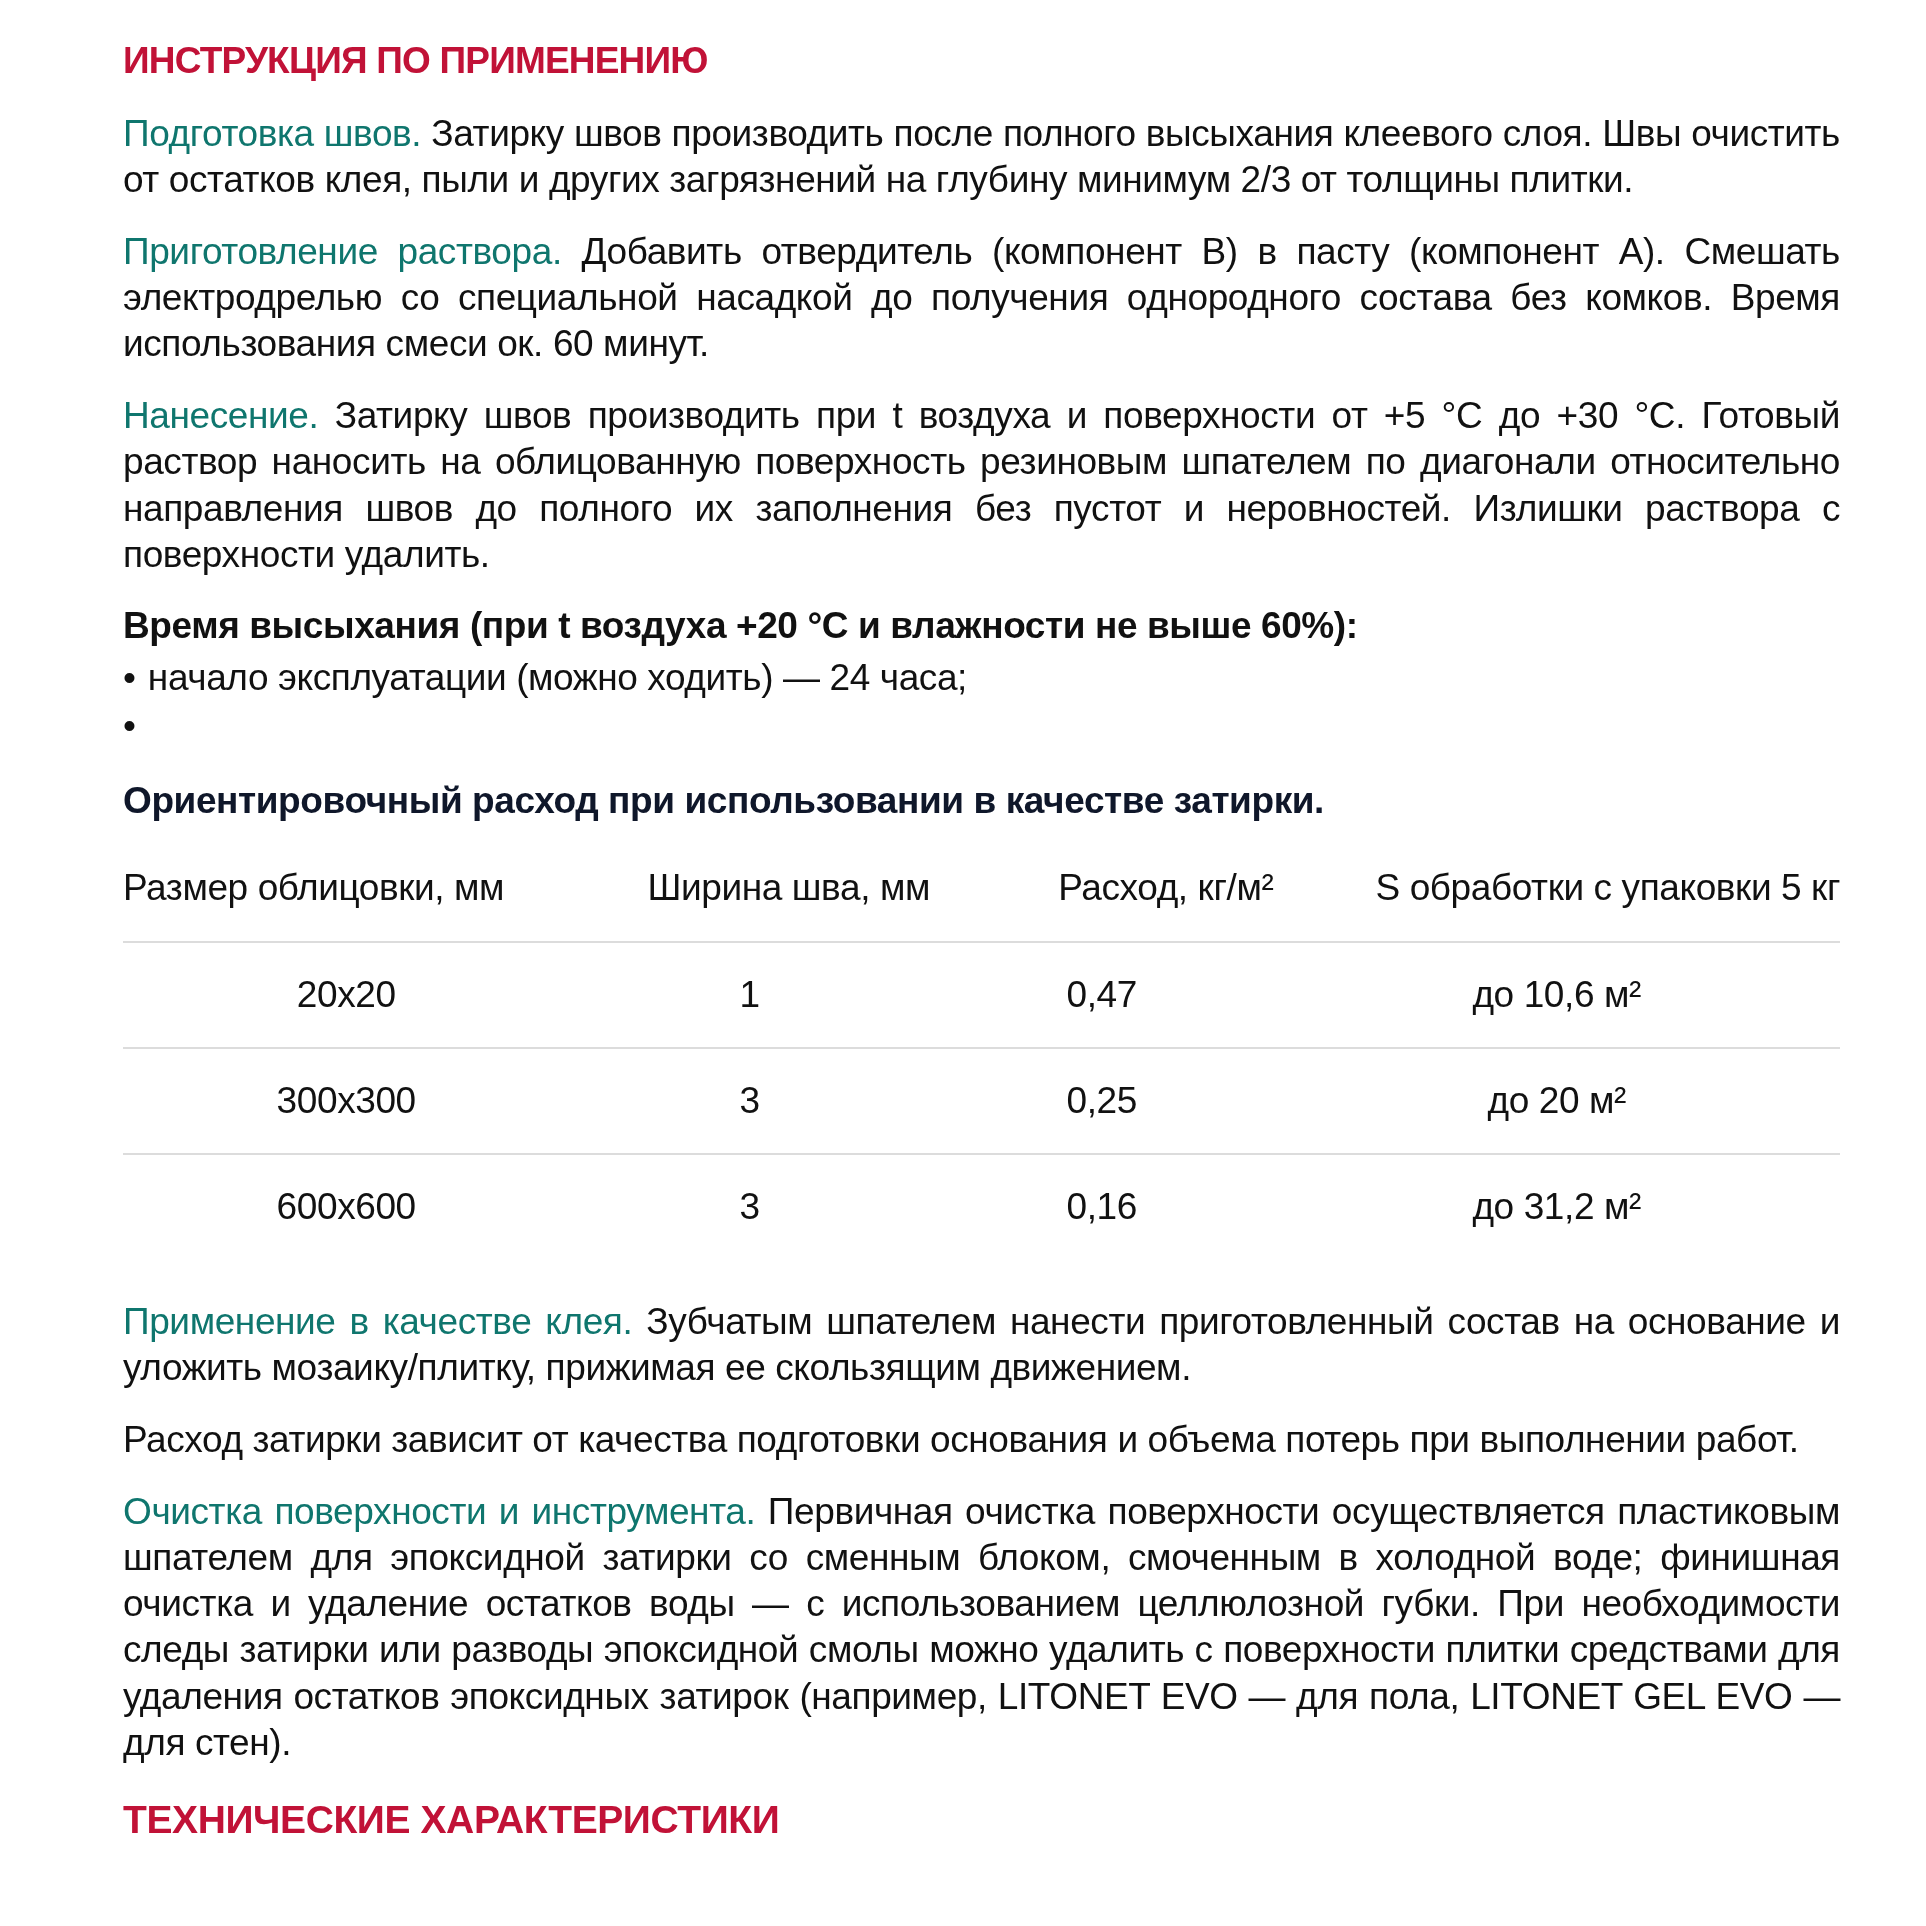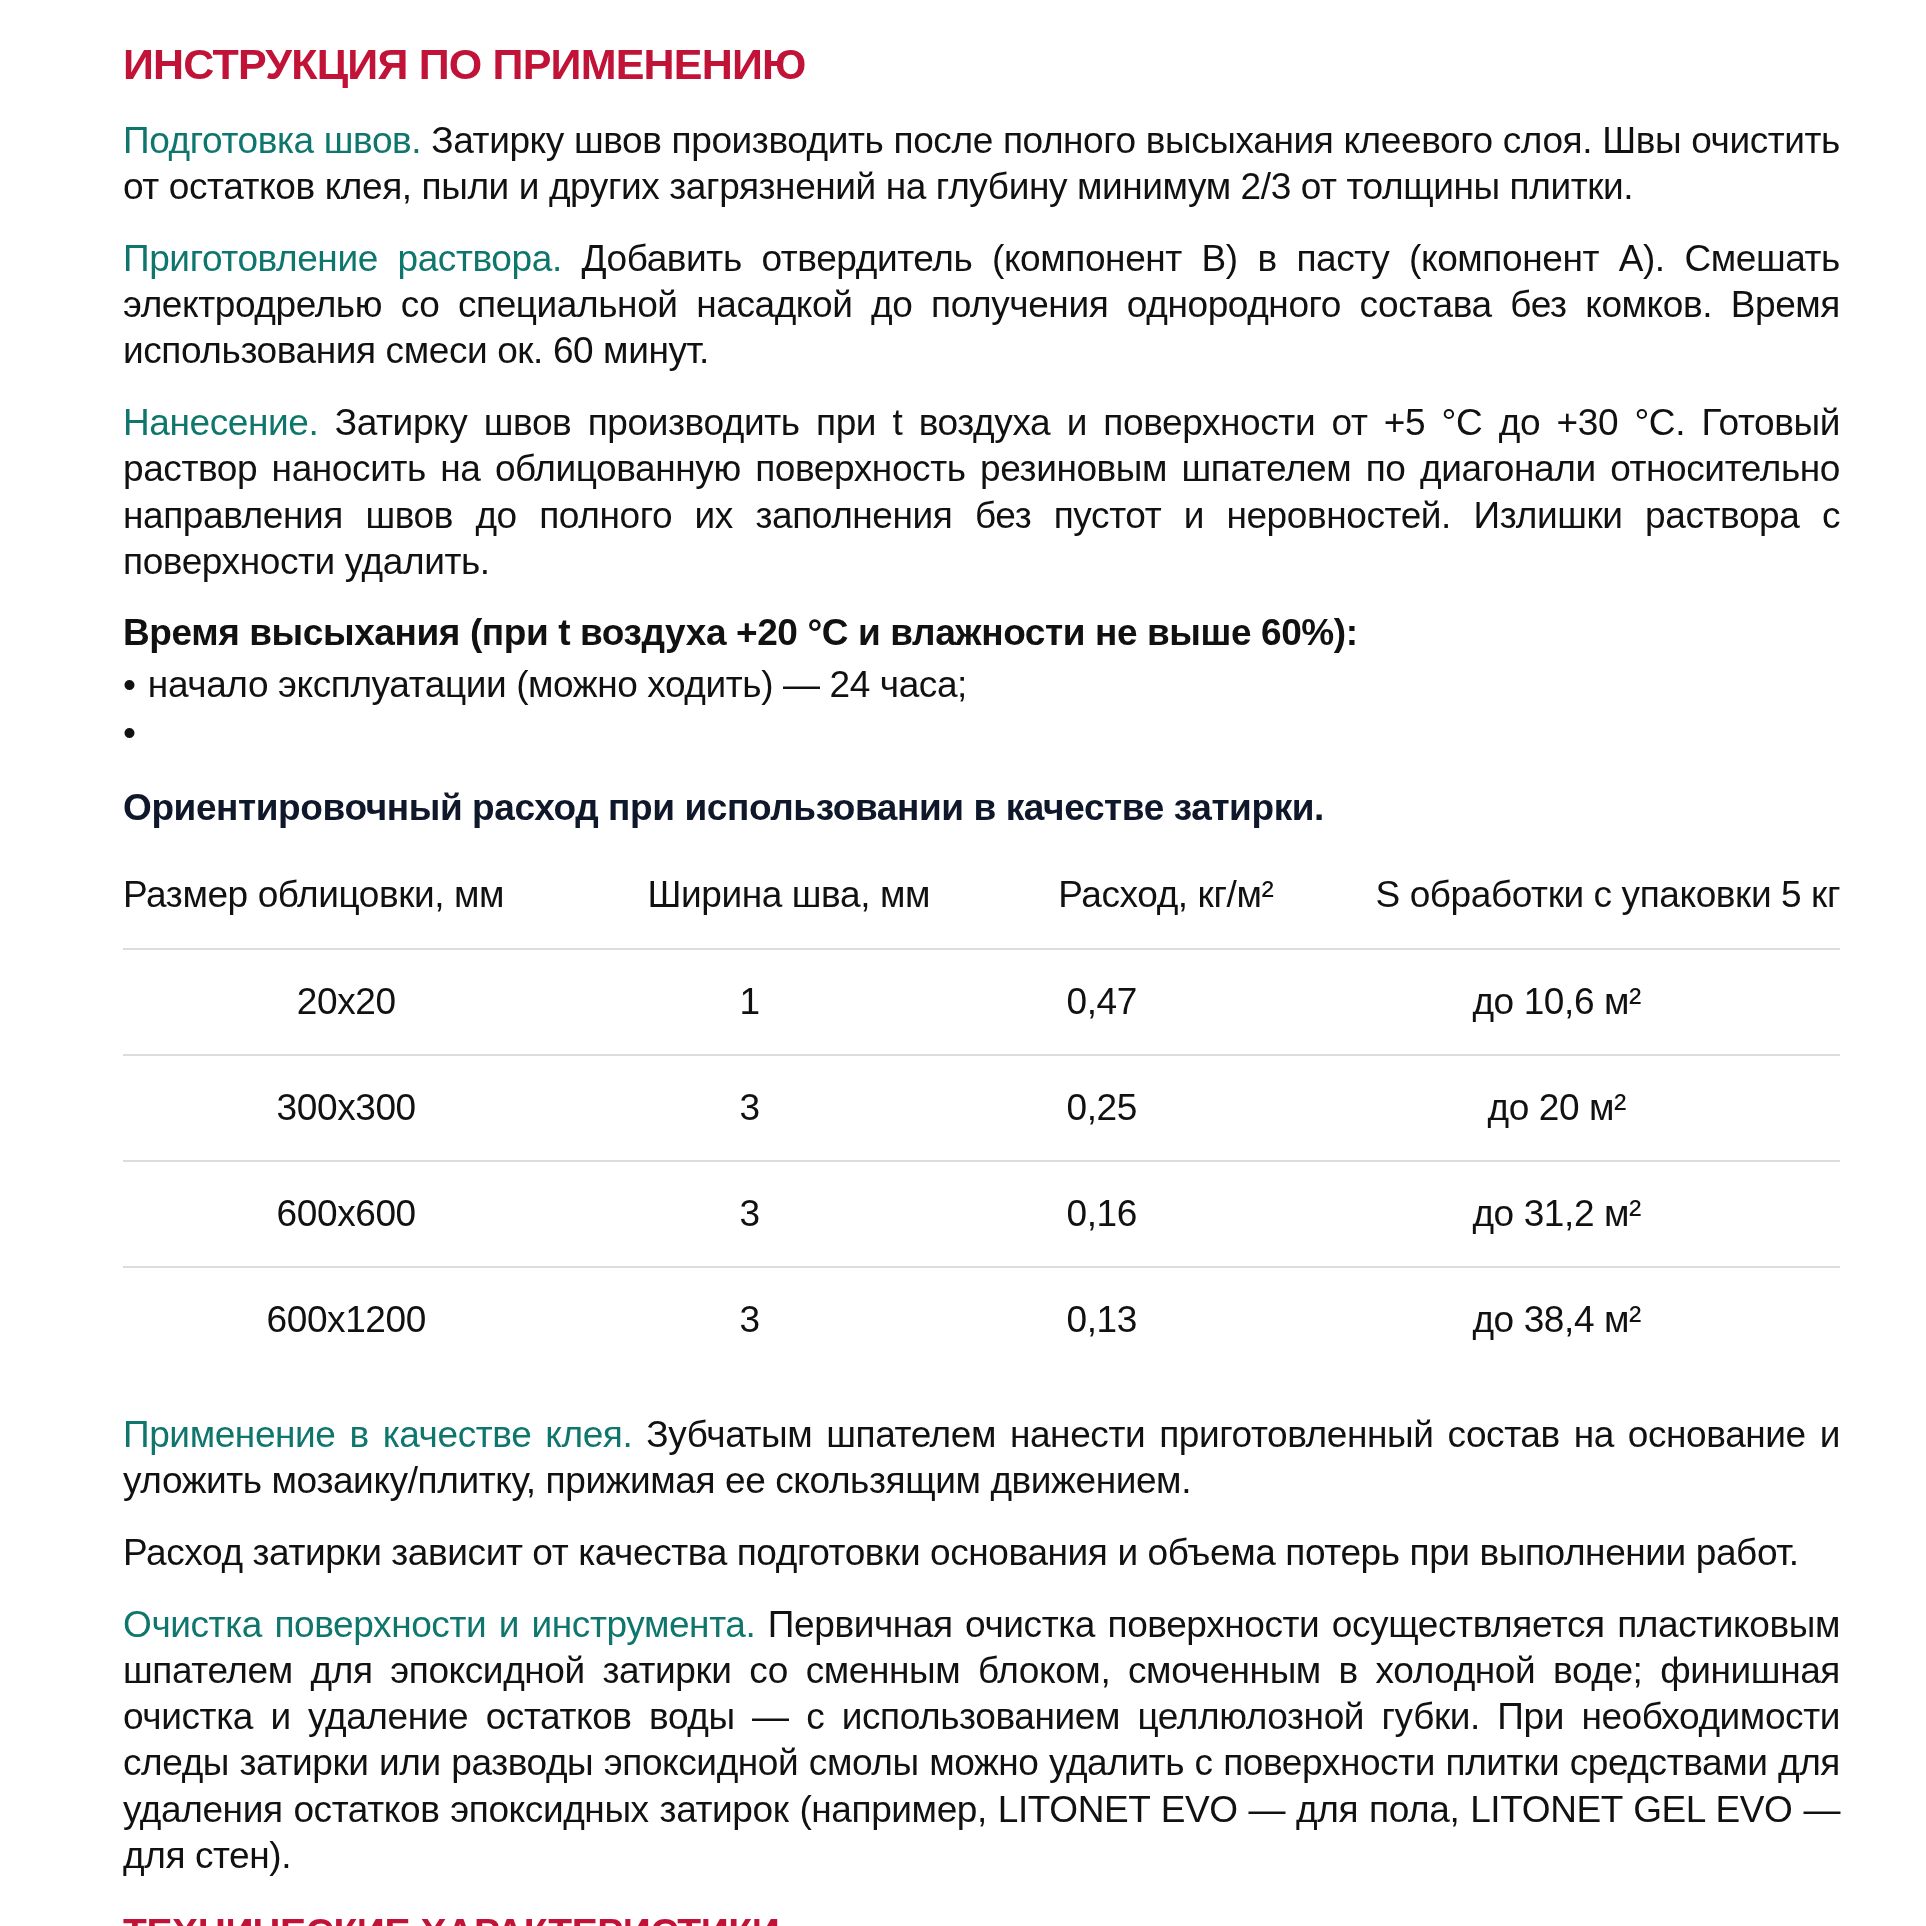--- a/index.html
+++ b/index.html
@@ -12,21 +12,21 @@
     color: #111111;
   }
   .page {
     width: 1926px;
     height: 1926px;
     padding: 40px 86px 31px 123px;
   }
 
   .page-title {
     color: #c11237;
-    font-size: 43px;
+    font-size: 37px;
     font-weight: bold;
     letter-spacing: -0.8px;
     margin-bottom: 29px;
   }
 
   .para {
     font-size: 37px;
     line-height: 1.25;
     text-align: justify;
     letter-spacing: -0.4px;
@@ -141,26 +141,20 @@
         <td>3</td>
         <td>0,25</td>
         <td>до 20 м²</td>
       </tr>
       <tr>
         <td>600x600</td>
         <td>3</td>
         <td>0,16</td>
         <td>до 31,2 м²</td>
       </tr>
-      <tr>
-        <td>600x1200</td>
-        <td>3</td>
-        <td>0,13</td>
-        <td>до 38,4 м²</td>
-      </tr>
     </tbody>
   </table>
 
   <p class="para"><span class="lead">Применение в качестве клея.</span> <span>Зубчатым шпателем нанести приготовленный состав на основание и уложить мозаику/плитку, прижимая ее скользящим движением.</span></p>
 
   <p class="para">Расход затирки зависит от качества подготовки основания и объема потерь при выполнении работ.</p>
 
   <p class="para"><span class="lead">Очистка поверхности и инструмента.</span> <span>Первичная очистка поверхности осуществляется пластиковым шпателем для эпоксидной затирки со сменным блоком, смоченным в холодной воде; финишная очистка и удаление остатков воды — с использованием целлюлозной губки. При необходимости следы затирки или разводы эпоксидной смолы можно удалить с поверхности плитки средствами для удаления остатков эпоксидных затирок (например, LITONET EVO — для пола, LITONET GEL EVO — для стен).</span></p>
 
   <div class="specs-heading">ТЕХНИЧЕСКИЕ ХАРАКТЕРИСТИКИ</div>

